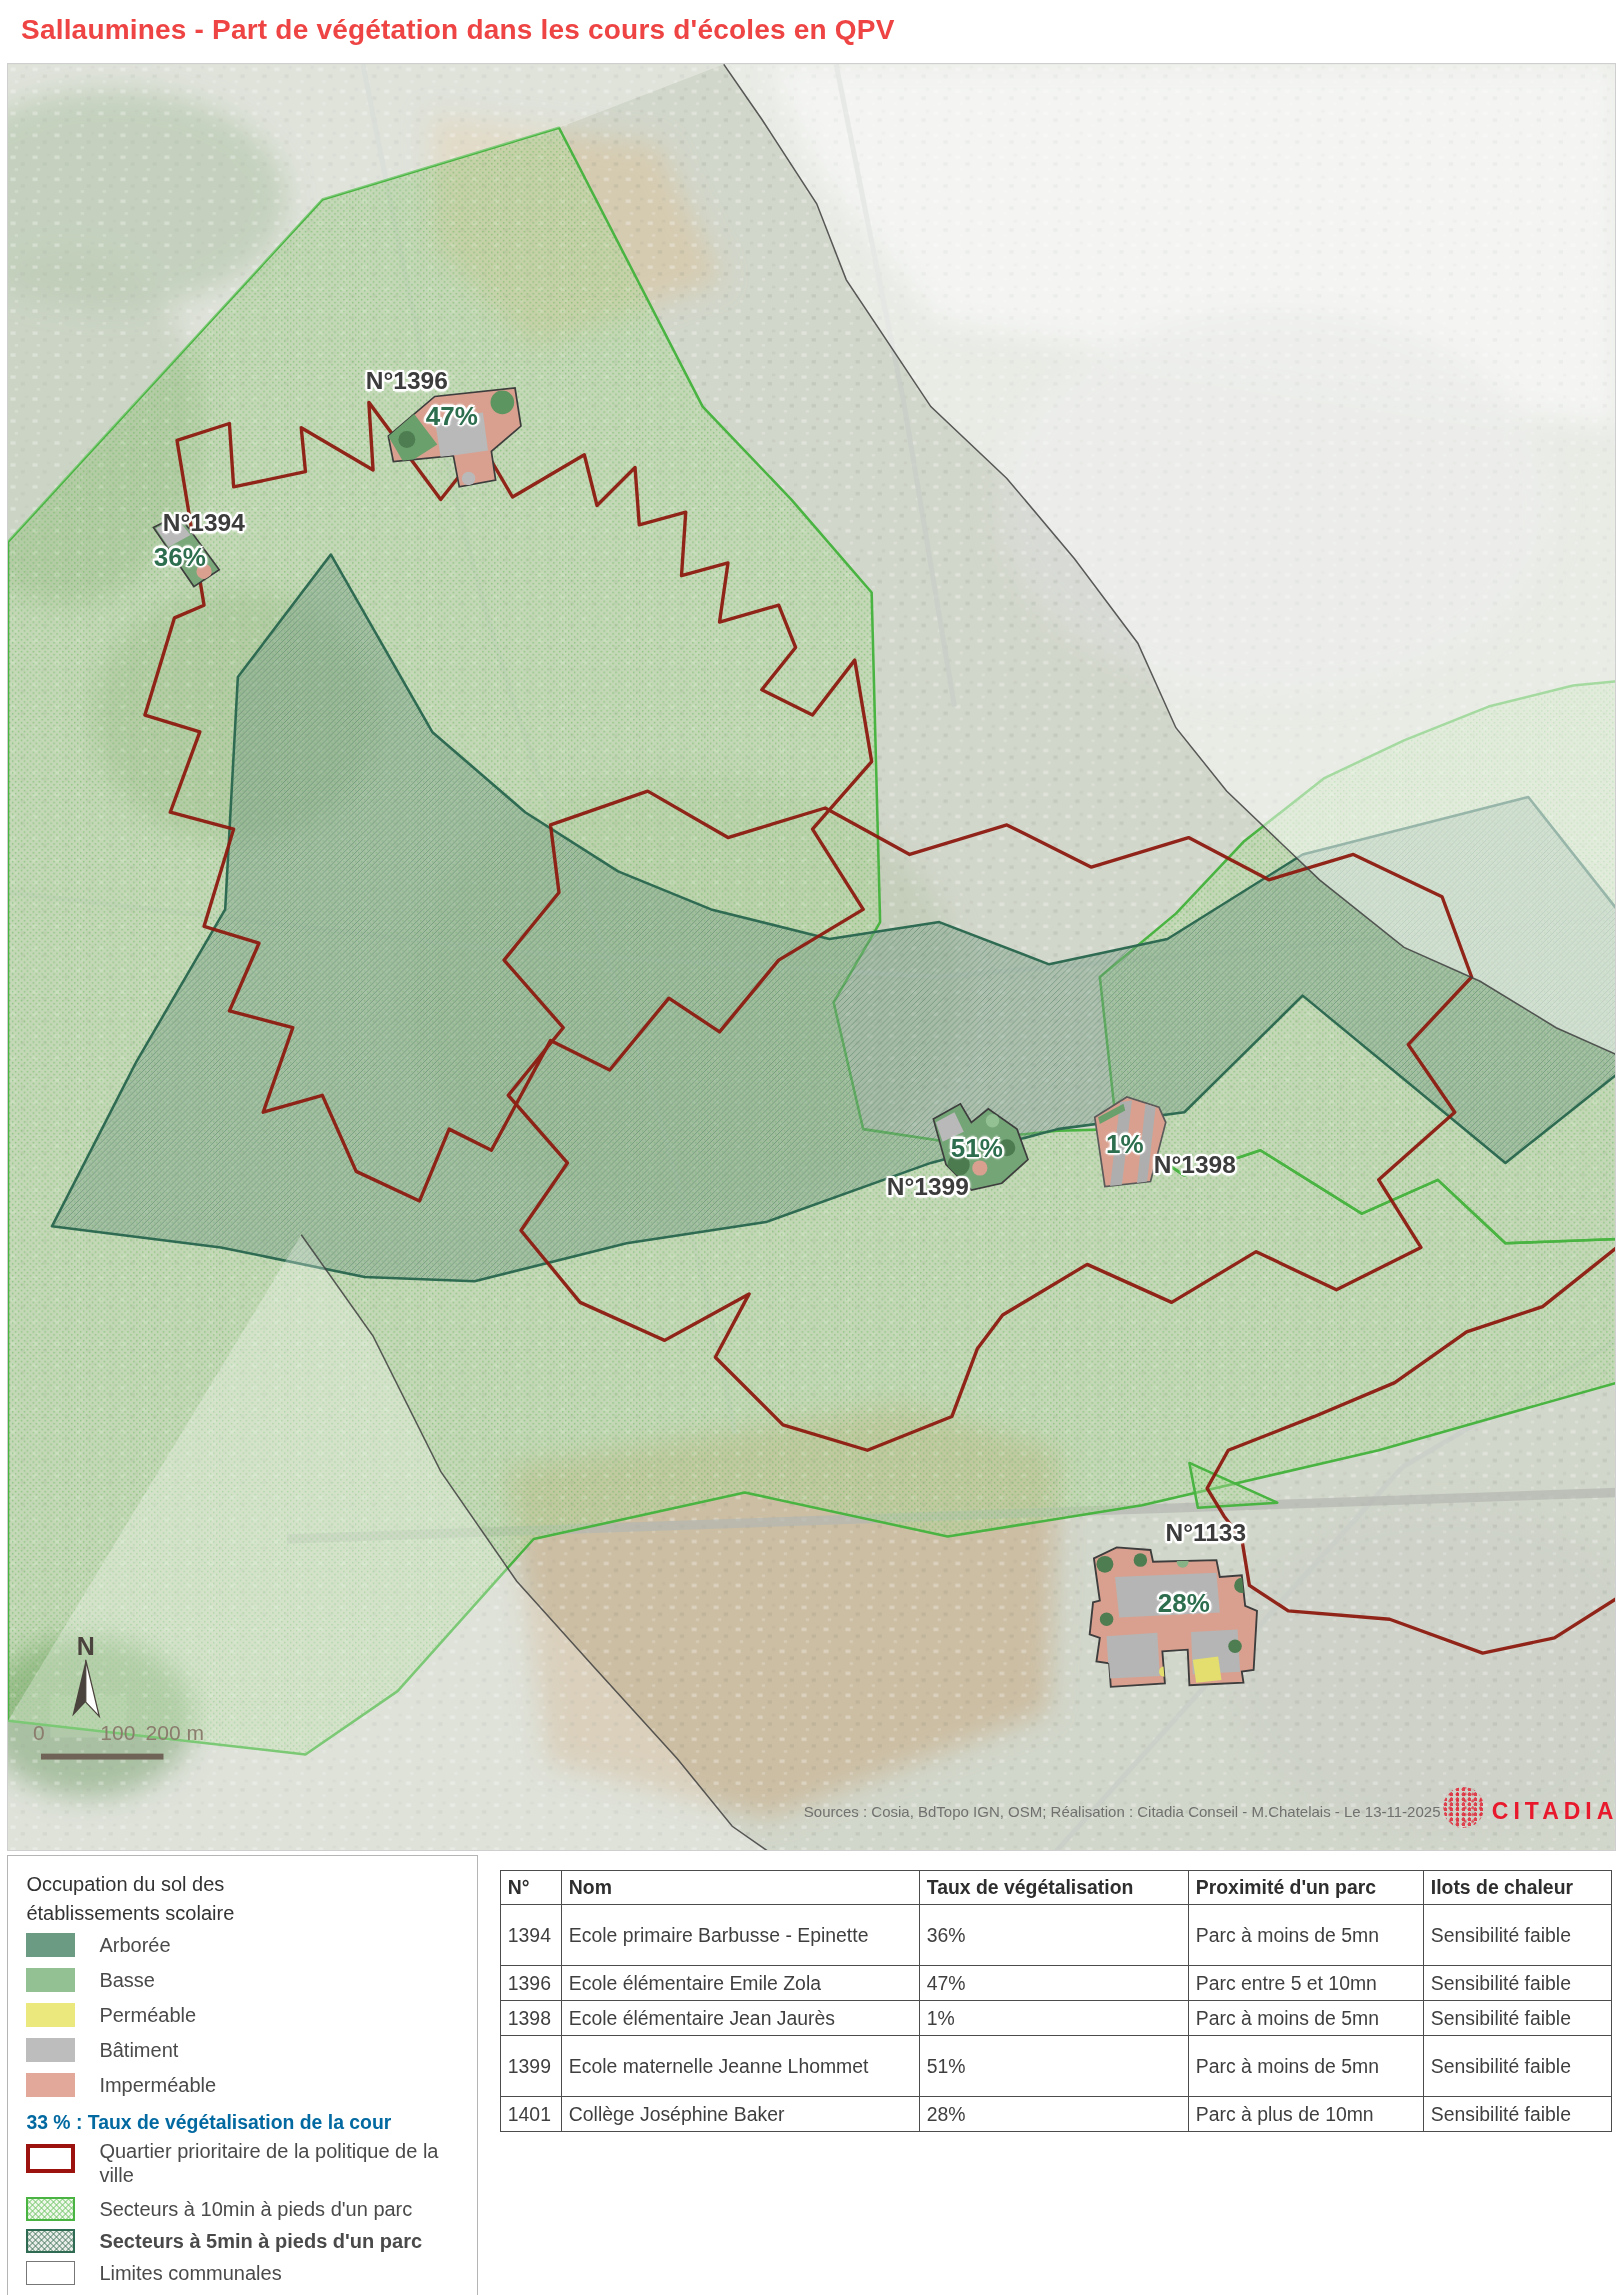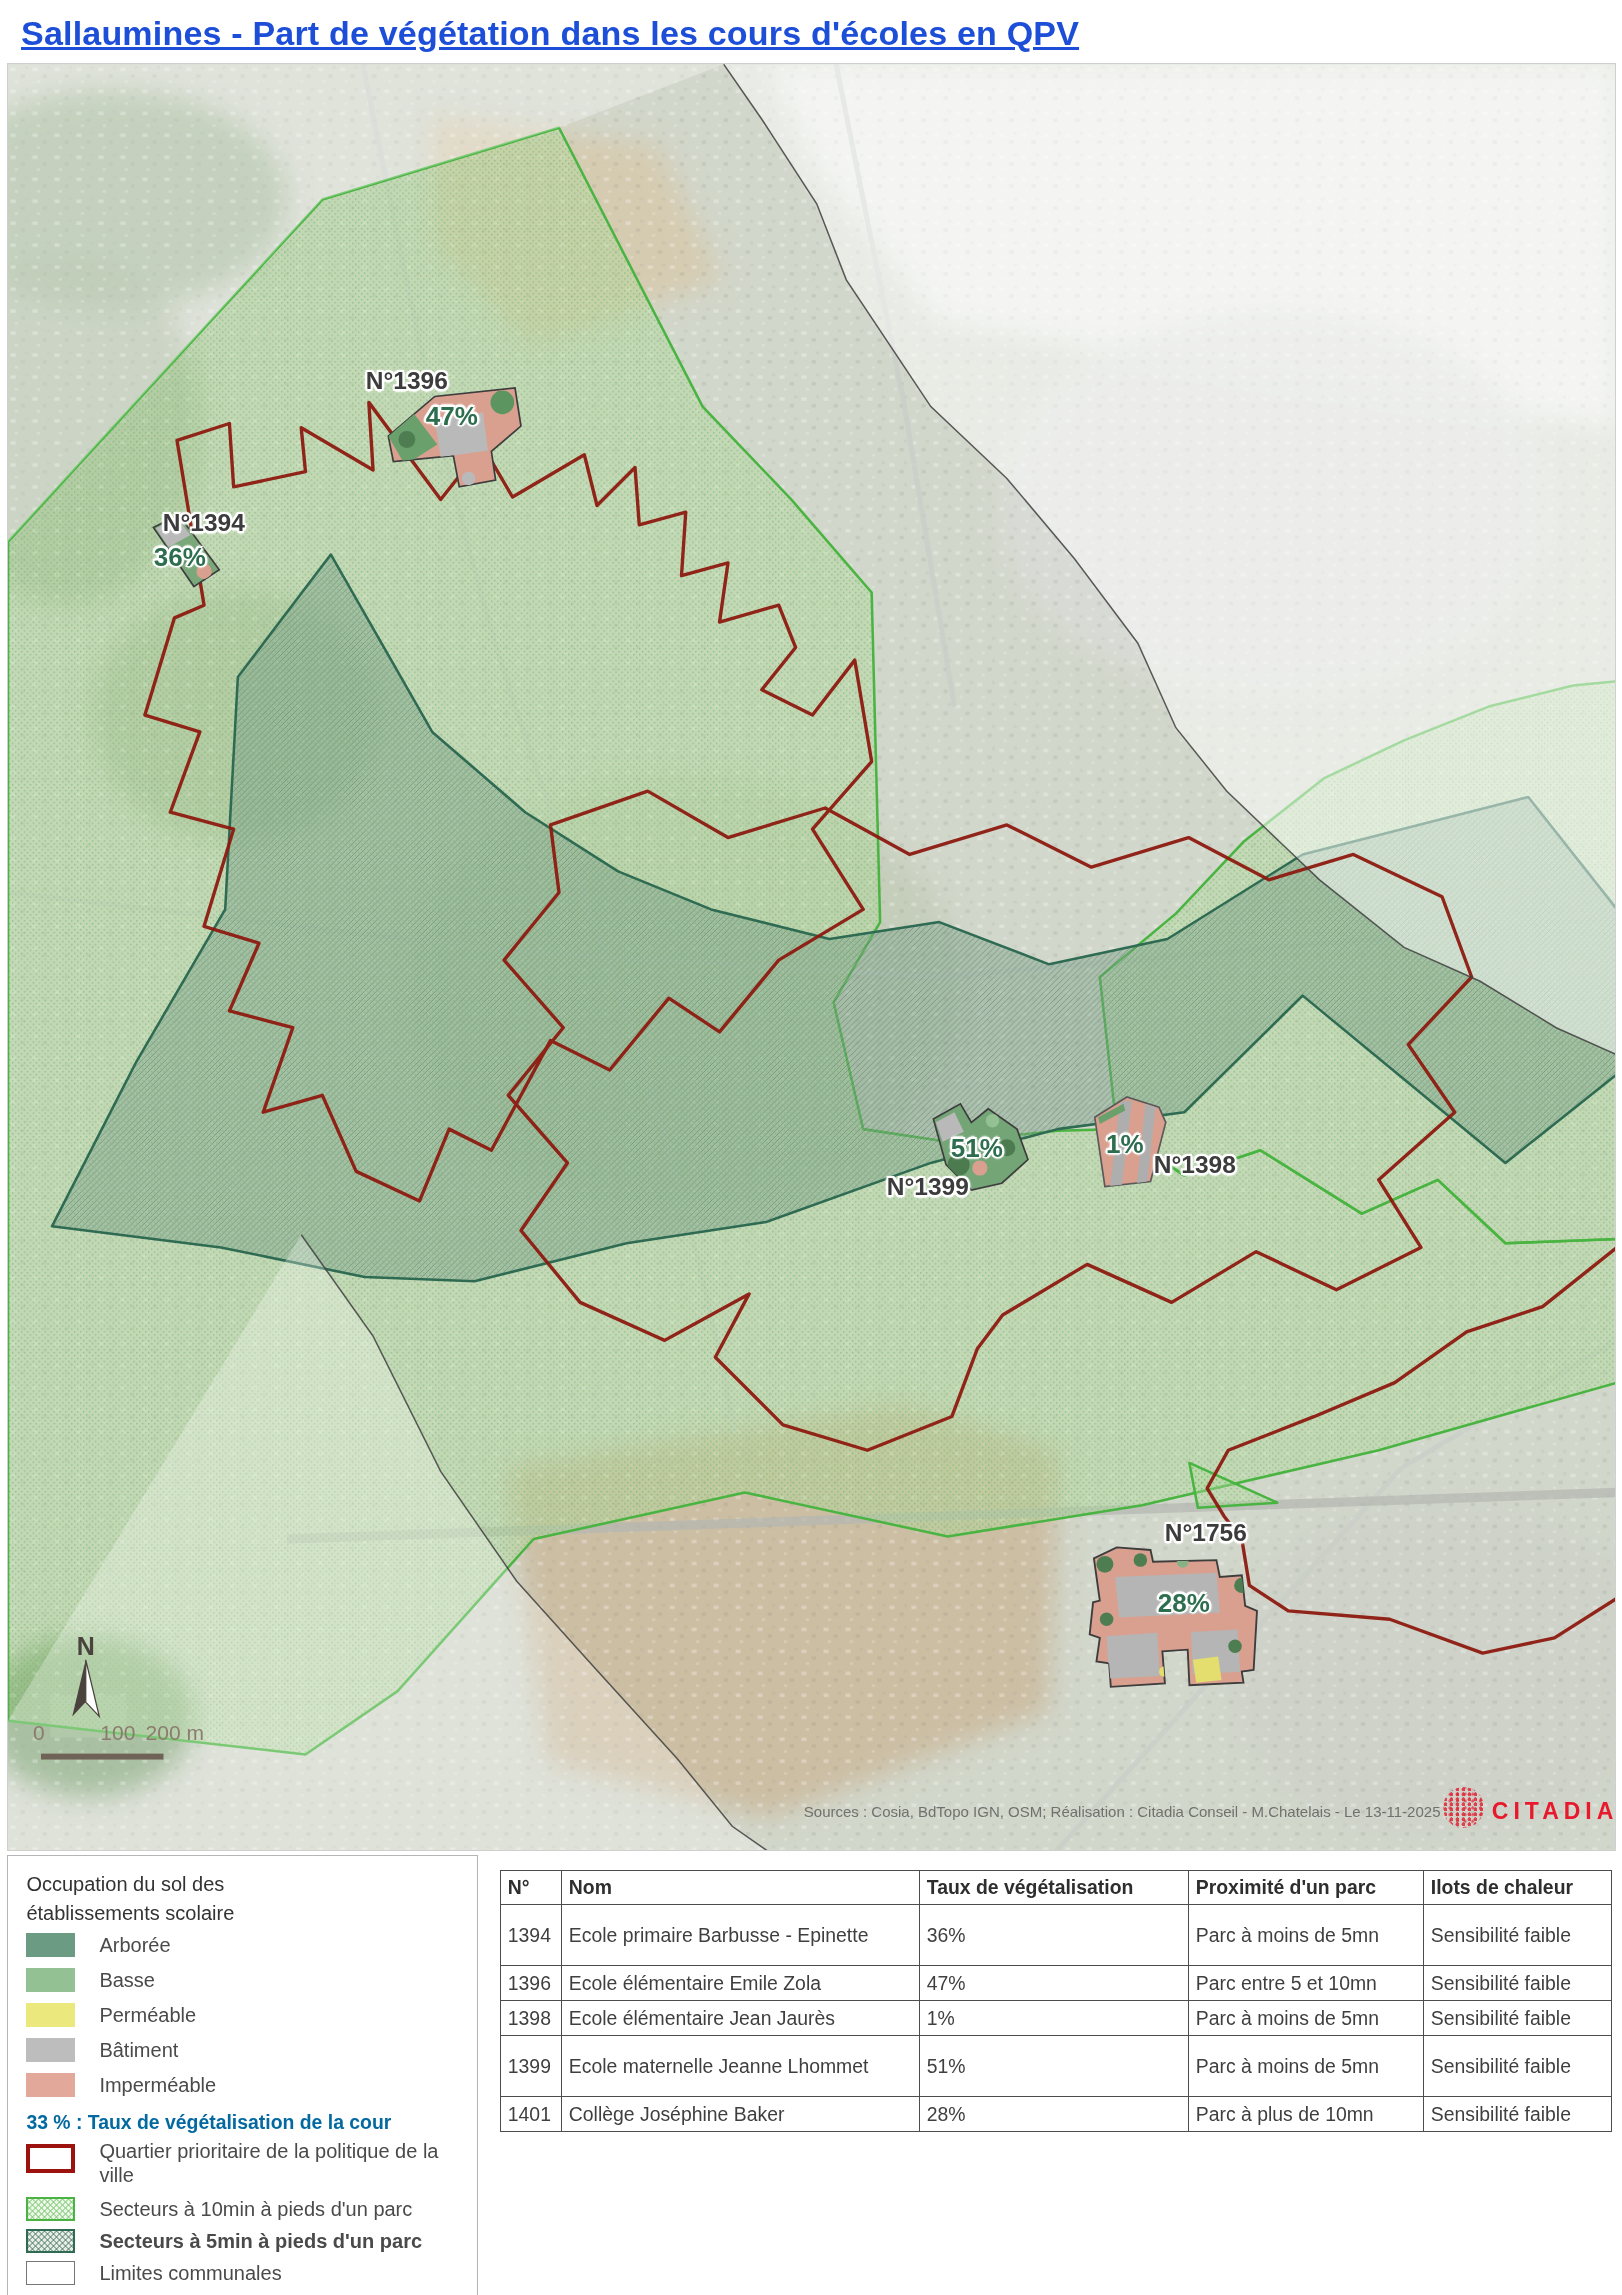--- a/index.html
+++ b/index.html
@@ -3,21 +3,21 @@
 <meta charset="utf-8">
 <style>
   * { margin:0; padding:0; box-sizing:border-box; }
   html,body { background:#ffffff; }
   body {
     width:1623px; height:2295px; position:relative; overflow:hidden;
     font-family:"Liberation Sans", "DejaVu Sans", sans-serif; color:#3d3d3d;
   }
   .page-title {
     position:absolute; left:21px; top:13.5px;
-    font-size:34px; font-weight:bold; color:#1d4ed8; letter-spacing:0.2px;text-decoration:underline;
+    font-size:28px; font-weight:bold; color:#ef4444; letter-spacing:0.2px;
   }
   
   .map-wrap {
     position:absolute; left:6.8px; top:63px; width:1609px; height:1788px;
     border:0.8px solid #cfcfcf; overflow:hidden; background:#d3d8cd;
   }
   .map-wrap svg { position:absolute; left:0; top:0; }
   .map-label {
     position:absolute; transform:translate(-50%,-50%);
     font-size:24.5px; font-weight:600; color:#3c3c3c; white-space:nowrap;
@@ -252,21 +252,21 @@
   </svg>
 
   <div class="map-label" style="left:196px; top:459px;">N°1394</div>
   <div class="map-badge" style="left:172px; top:493px;">36%</div>
   <div class="map-label" style="left:399px; top:317px;">N°1396</div>
   <div class="map-badge" style="left:444px; top:352px;">47%</div>
   <div class="map-label" style="left:1187px; top:1101px;">N°1398</div>
   <div class="map-badge" style="left:1117px; top:1080px;">1%</div>
   <div class="map-label" style="left:920px; top:1123px;">N°1399</div>
   <div class="map-badge" style="left:969px; top:1084px;">51%</div>
-  <div class="map-label" style="left:1198px; top:1469px;">N°1756</div>
+  <div class="map-label" style="left:1198px; top:1469px;">N°1133</div>
   <div class="map-badge" style="left:1176px; top:1539px;">28%</div>
 
   <div class="north-n">N</div>
 
   <div class="scale-ticks">
     <span style="left:31px; top:1669px;">0</span>
     <span style="left:110px; top:1669px;">100</span>
     <span style="left:167px; top:1669px;">200 m</span>
   </div>
 

